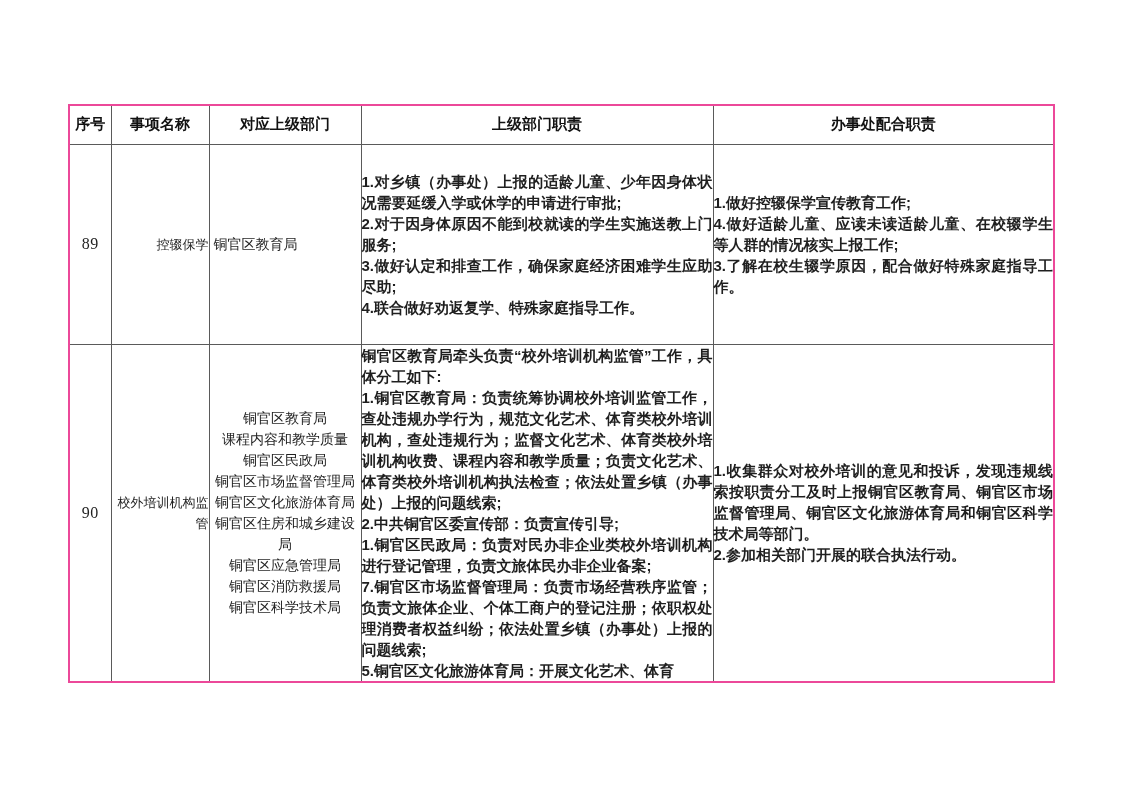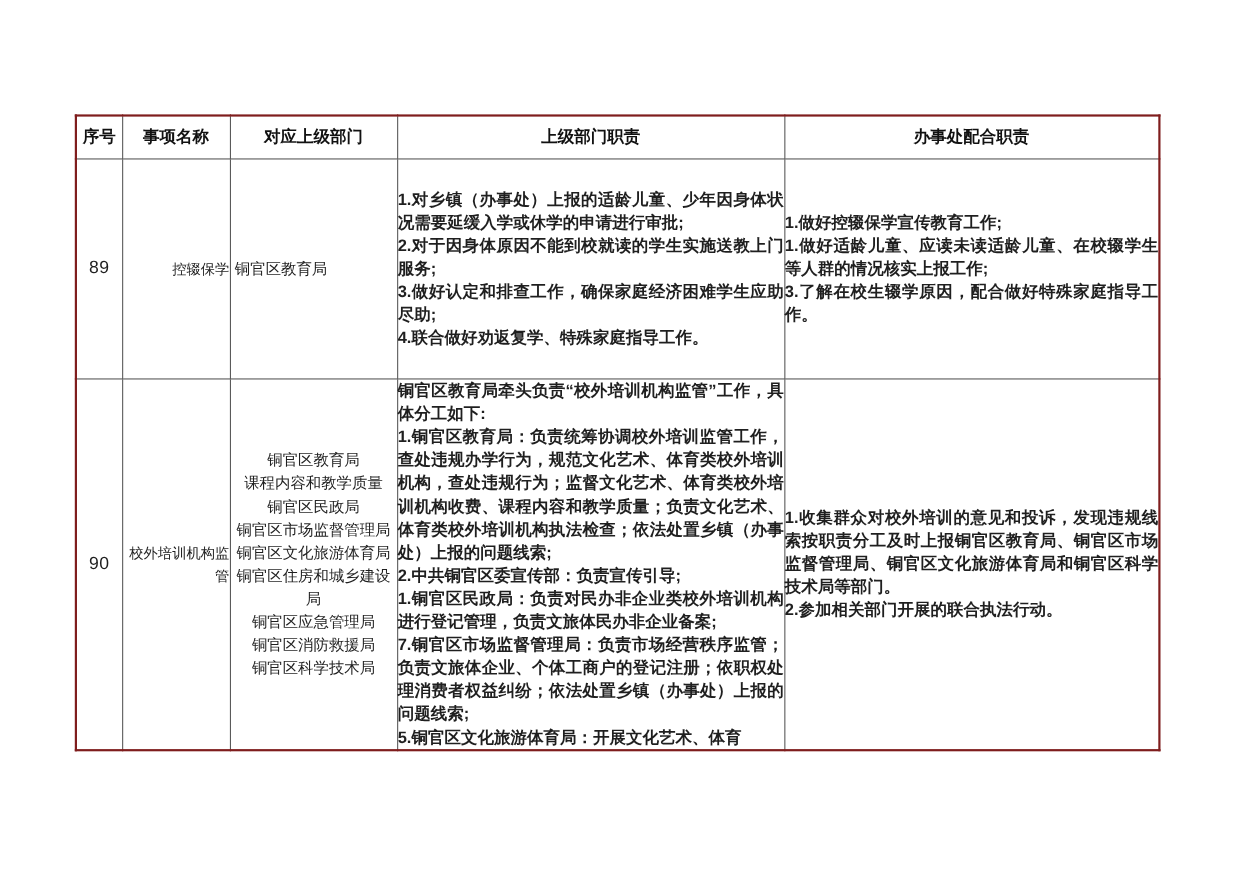--- a/index.html
+++ b/index.html
@@ -11,40 +11,41 @@
     color:#1f1f1f;
     overflow:hidden;
     margin:0 auto;
   }
   table.resp{
     position:absolute;
     left:68px;top:104px;
     width:985px;
     border-collapse:collapse;
     table-layout:fixed;
-    border:2px solid #7f1d1d;
+    border:2px solid #ec4899;
   }
   table.resp th, table.resp td{
     border:1px solid #5a5a5a;
     padding:0;
     vertical-align:middle;
   }
   tr.hdr{height:39px;}
   tr.r89{height:200px;}
   tr.r90{height:334px;}
   th.col-h{
     font-size:15px;
     font-weight:bold;
     text-align:center;
     color:#111;
   }
   td.c-seq{
     text-align:center;
     font-size:16px;
     letter-spacing:0.5px;
+    font-family:Liberation Serif, serif;
   }
   td.c-name{
     text-align:right;
     font-size:13px;
     line-height:21px;
     padding:0 8px;
     margin-top:40px;
   }
   td.c-dept{
     font-size:14px;
@@ -105,21 +106,21 @@
             <div class="dept-line">铜官区教育局</div>
           </td>
         <td class="c-duties">
             <div class="duty-line">1.对乡镇（办事处）上报的适龄儿童、少年因身体状况需要延缓入学或休学的申请进行审批;</div>
             <div class="duty-line">2.对于因身体原因不能到校就读的学生实施送教上门服务;</div>
             <div class="duty-line">3.做好认定和排查工作，确保家庭经济困难学生应助尽助;</div>
             <div class="duty-line">4.联合做好劝返复学、特殊家庭指导工作。</div>
           </td>
         <td class="c-duties">
             <div class="duty-line">1.做好控辍保学宣传教育工作;</div>
-            <div class="duty-line">1.做好适龄儿童、应读未读适龄儿童、在校辍学生等人群的情况核实上报工作;</div>
+            <div class="duty-line">4.做好适龄儿童、应读未读适龄儿童、在校辍学生等人群的情况核实上报工作;</div>
             <div class="duty-line">3.了解在校生辍学原因，配合做好特殊家庭指导工作。</div>
           </td>
       </tr>
       <tr class="r90">
         <td class="c-seq">90</td>
         <td class="c-name">校外培训机构监管</td>
         <td class="c-dept">
             <div class="dept-line">铜官区教育局</div>
             <div class="dept-line">课程内容和教学质量</div>
             <div class="dept-line">铜官区民政局</div>

